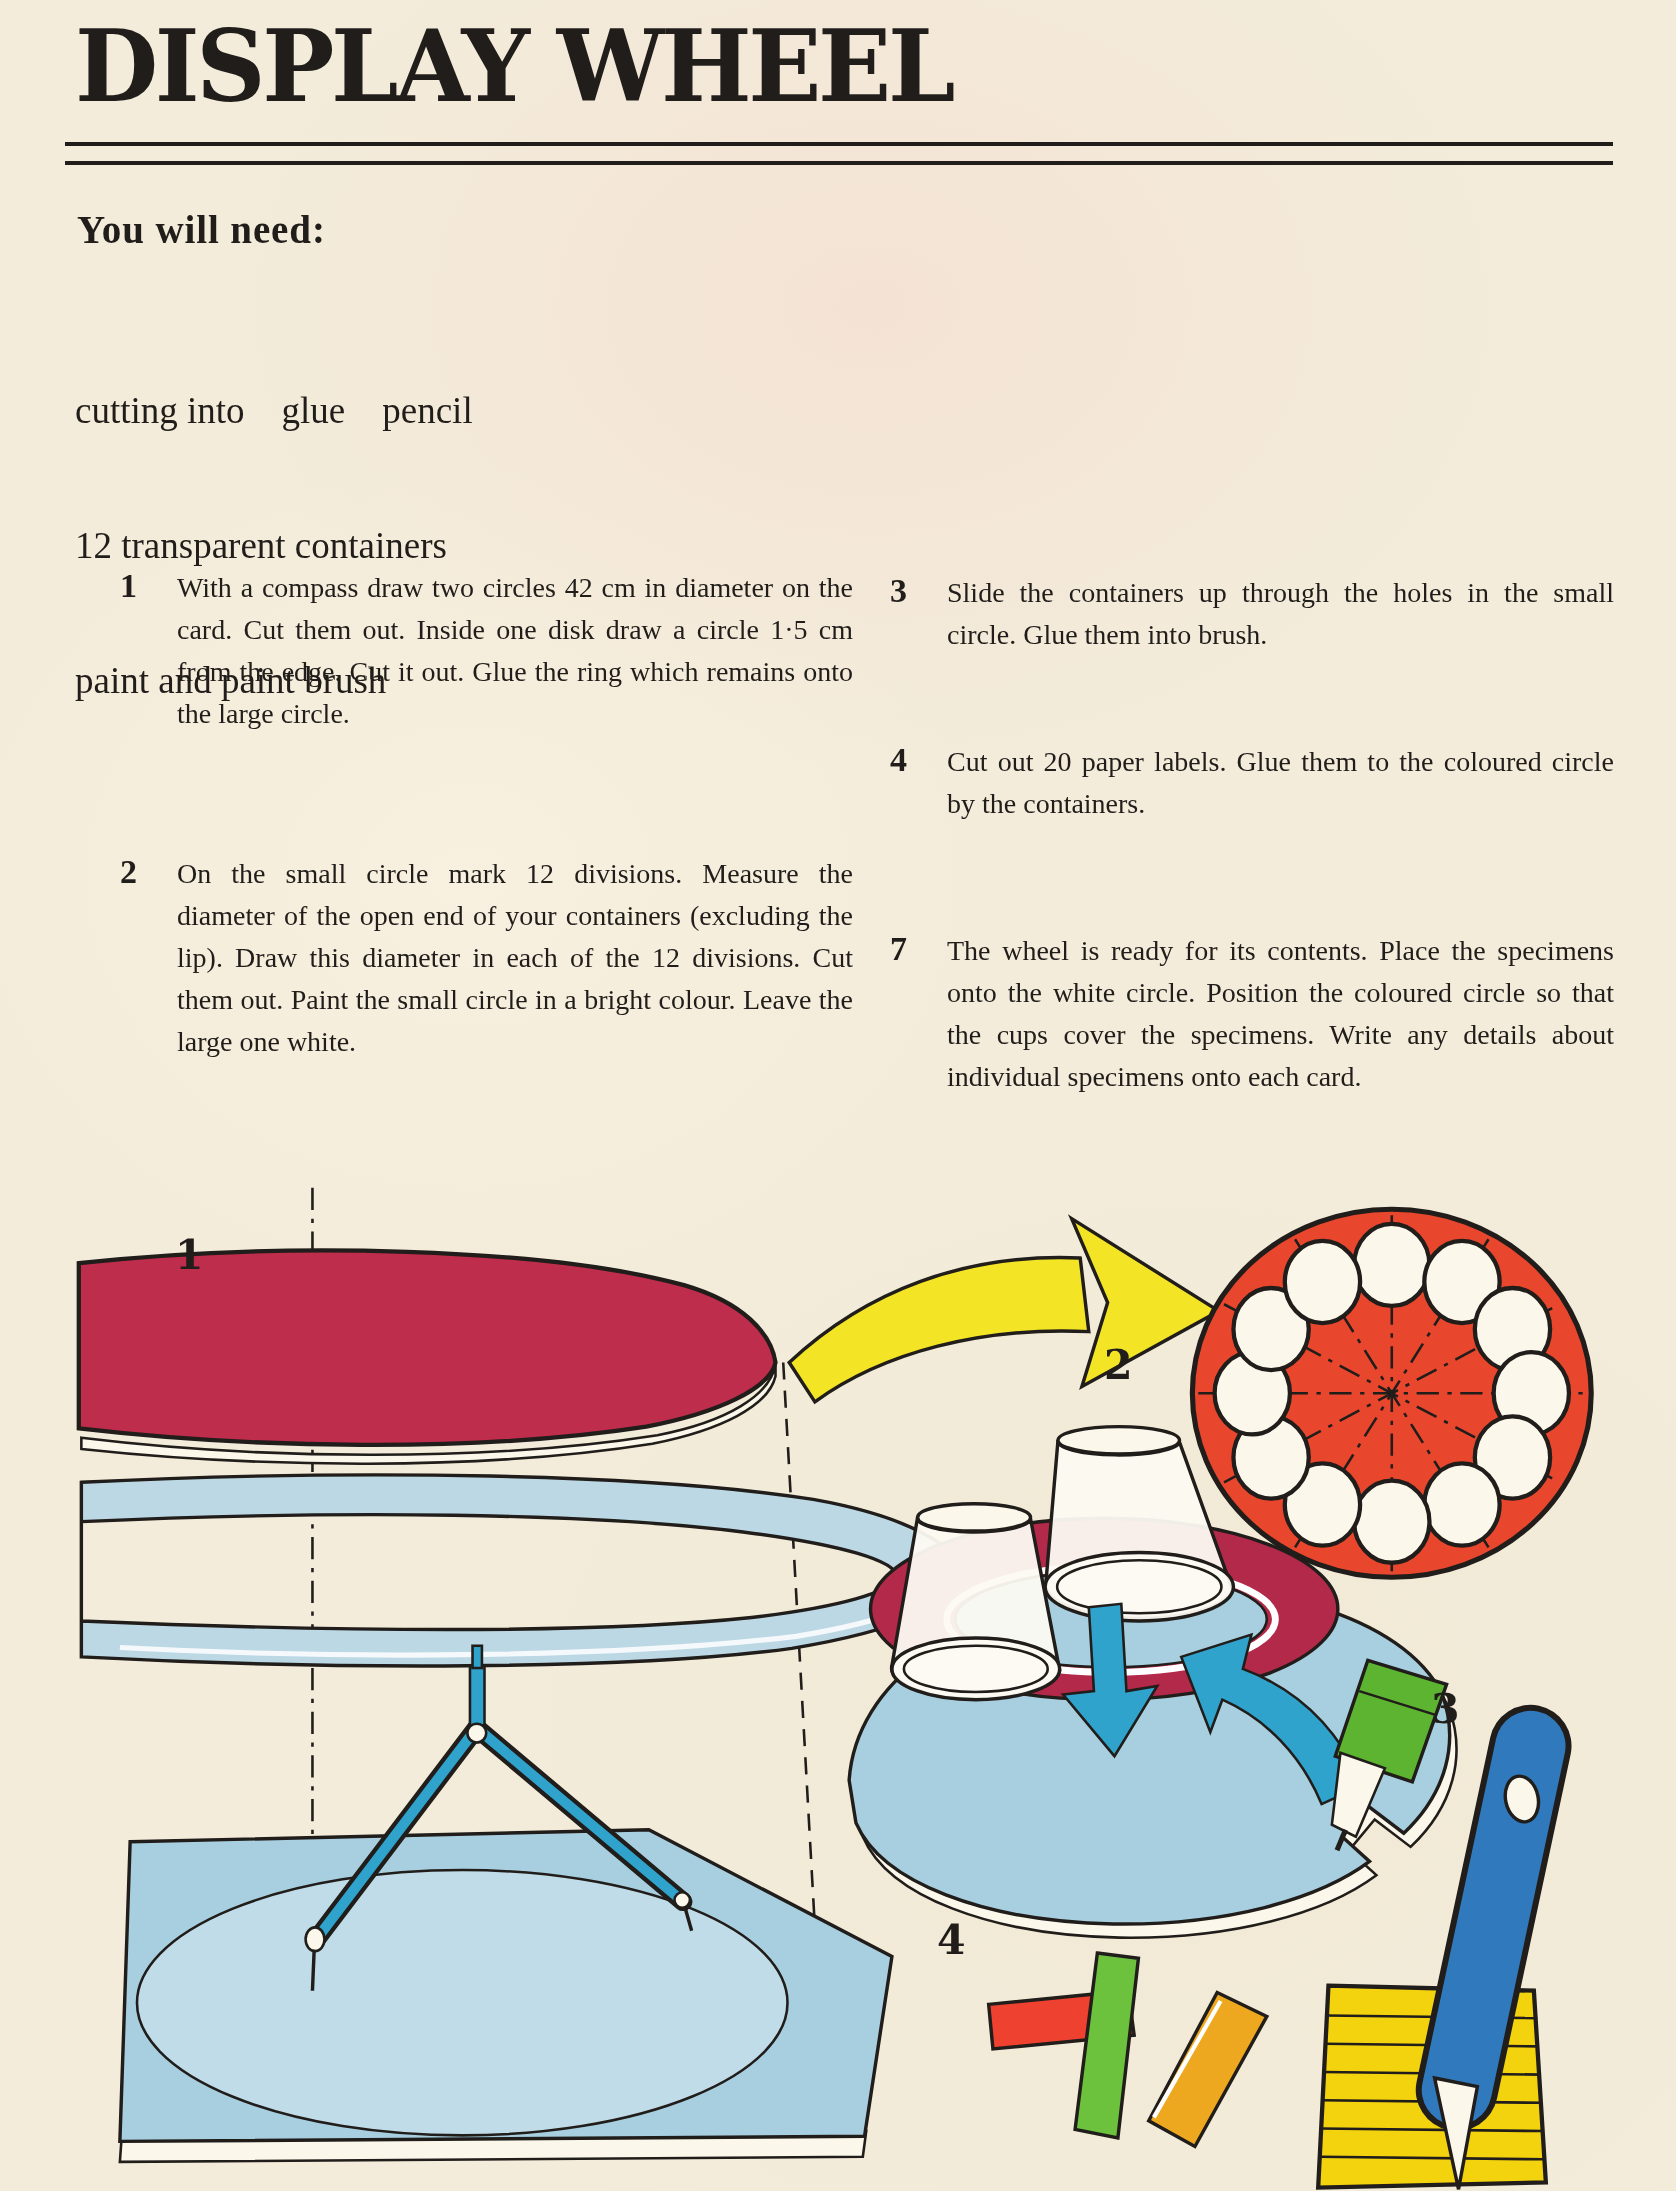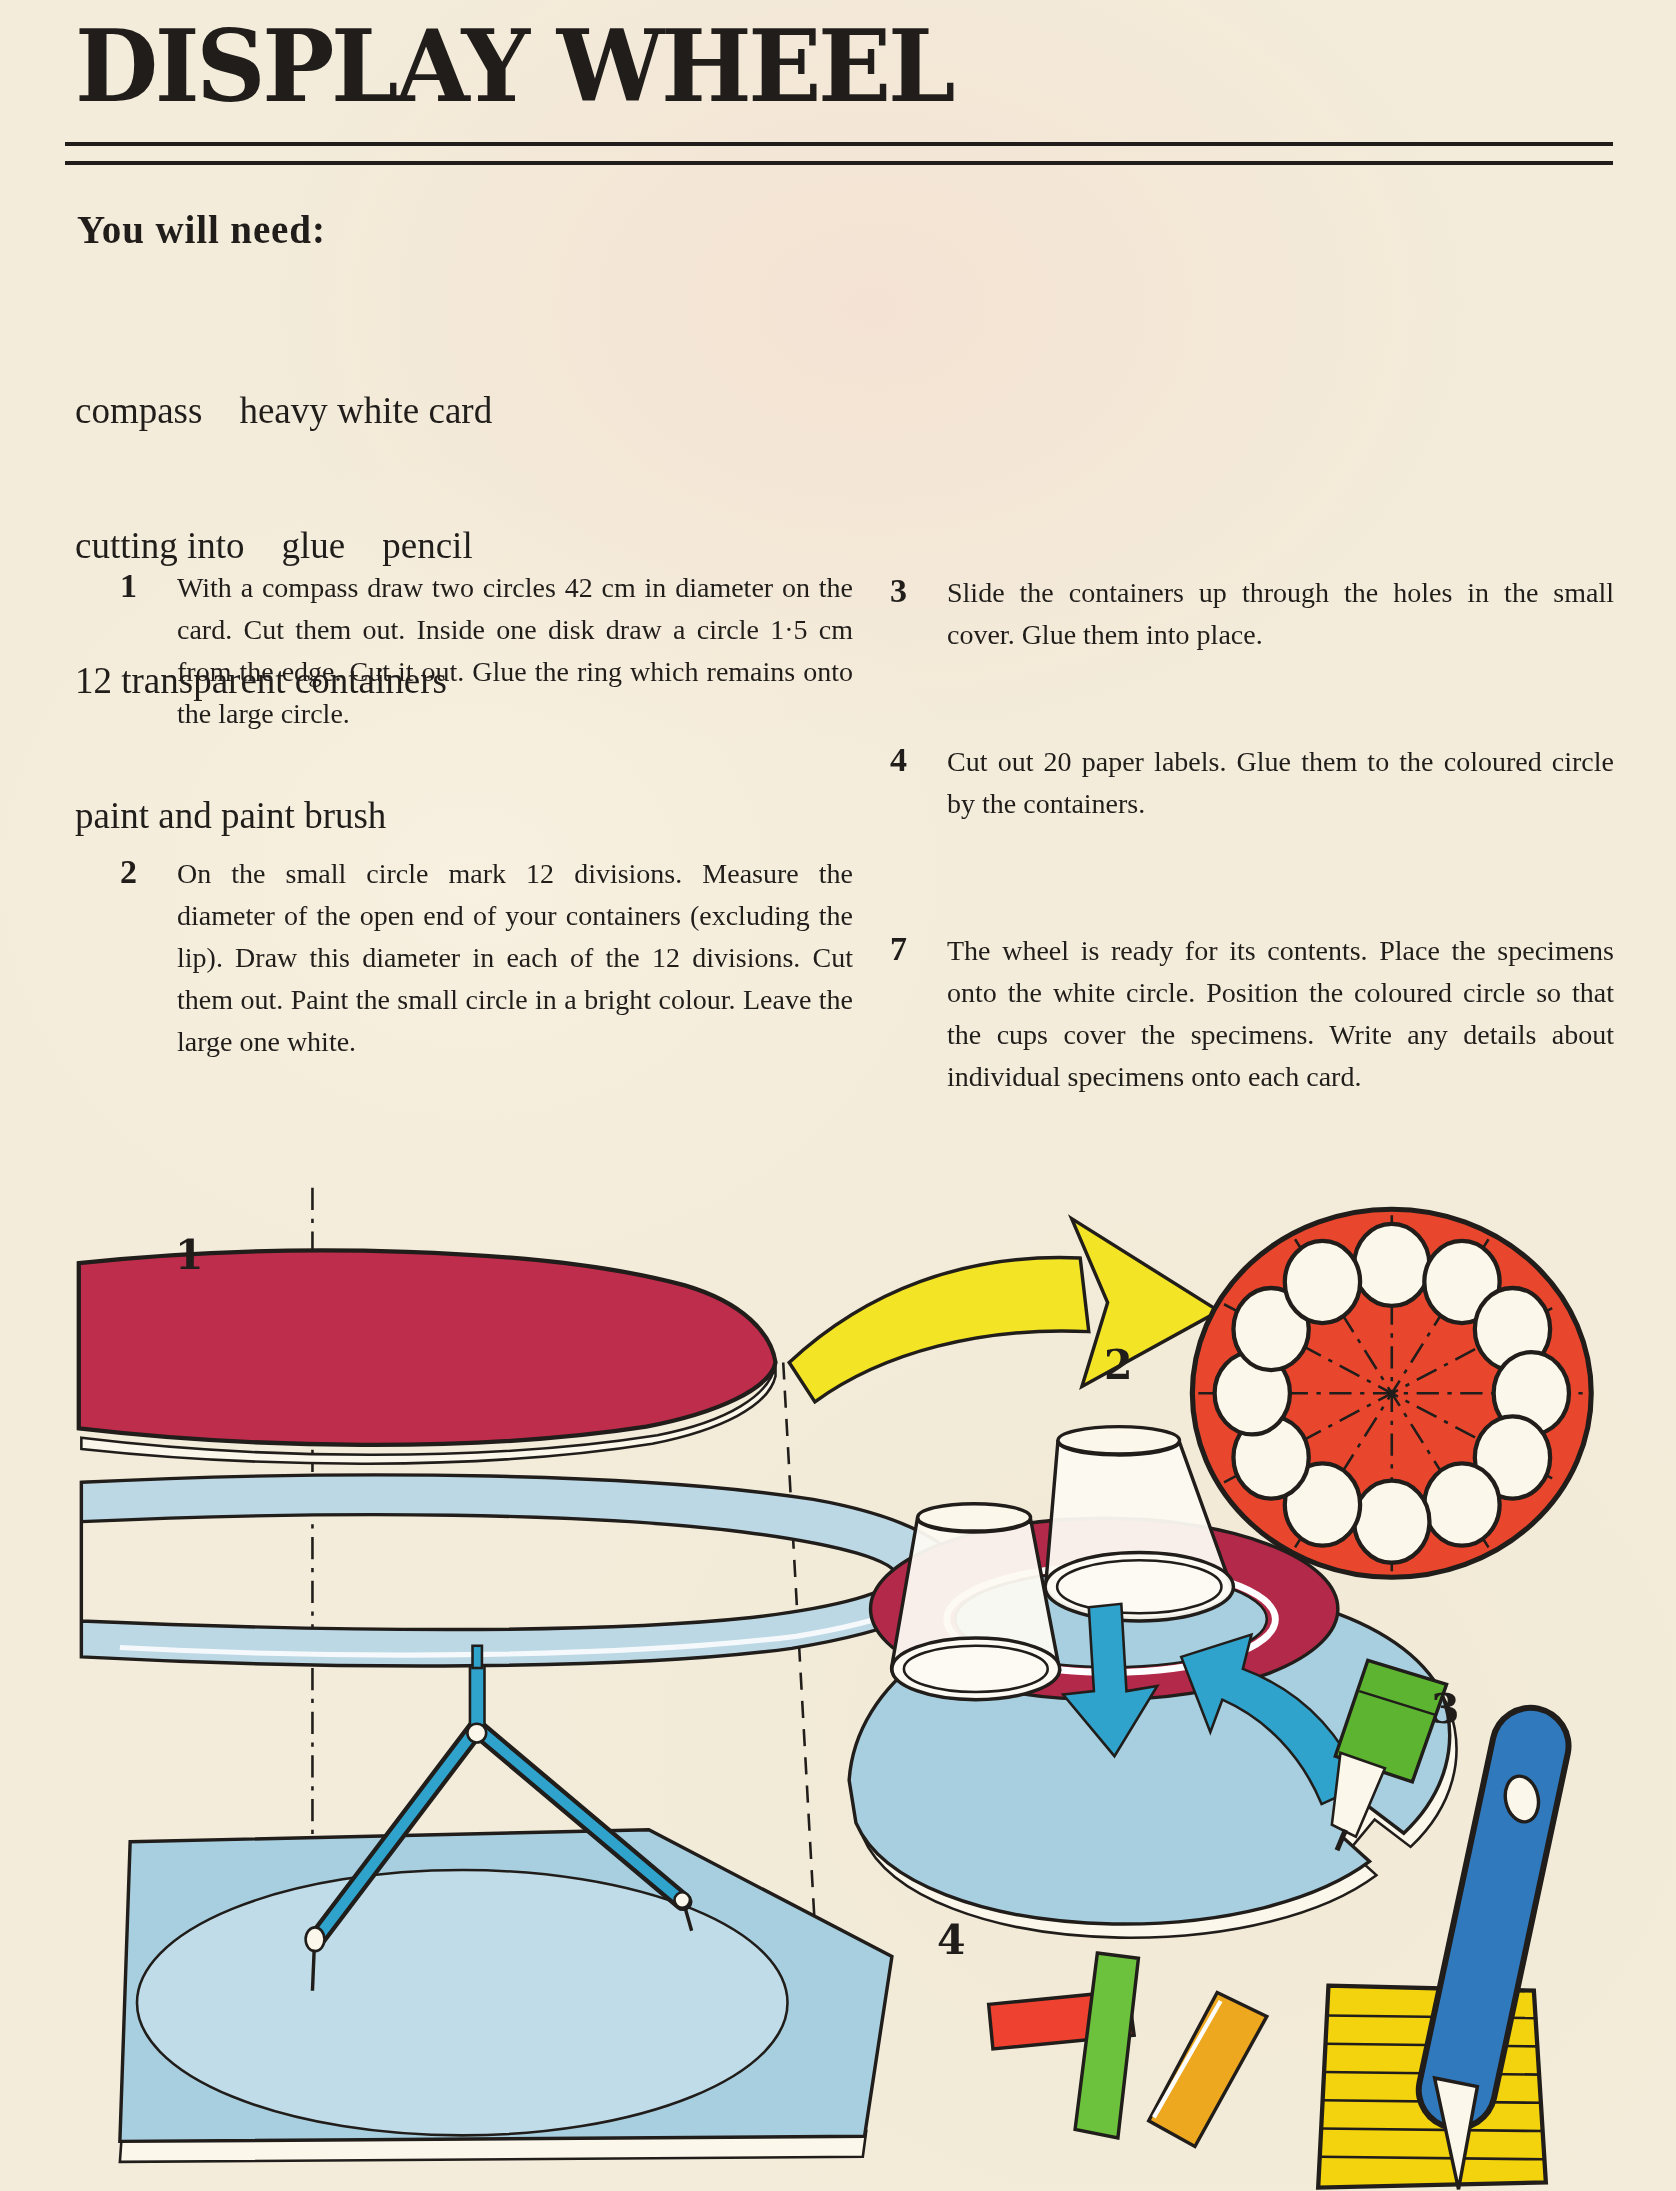--- a/index.html
+++ b/index.html
@@ -71,37 +71,36 @@
 
 <div class="page">
 
   <h1 class="title">DISPLAY WHEEL</h1>
   <div class="rule rule1"></div>
   <div class="rule rule2"></div>
 
   <h2 class="need">You will need:</h2>
 
   <div class="materials">
-    <div>compass    heavy white card</div>
     <div>cutting into    glue    pencil</div>
     <div>12 transparent containers</div>
     <div>paint and paint brush</div>
   </div>
 
   <div class="step" style="left:120px;top:567px;width:733px">
     <span class="num">1</span>
     <div class="stext">With a compass draw two circles 42 cm in diameter on the card. Cut them out. Inside one disk draw a circle 1·5 cm from the edge. Cut it out. Glue the ring which remains onto the large circle.</div>
   </div>
   <div class="step" style="left:120px;top:853px;width:733px">
     <span class="num">2</span>
     <div class="stext">On the small circle mark 12 divisions. Measure the diameter of the open end of your containers (excluding the lip). Draw this diameter in each of the 12 divisions. Cut them out. Paint the small circle in a bright colour. Leave the large one white.</div>
   </div>
   <div class="step" style="left:890px;top:572px;width:724px">
     <span class="num">3</span>
-    <div class="stext">Slide the containers up through the holes in the small cover. Glue them into place.</div>
+    <div class="stext">Slide the containers up through the holes in the small circle. Glue them into brush.</div>
   </div>
   <div class="step" style="left:890px;top:741px;width:724px">
     <span class="num">4</span>
     <div class="stext">Cut out 20 paper labels. Glue them to the coloured circle by the containers.</div>
   </div>
   <div class="step" style="left:890px;top:930px;width:724px">
     <span class="num">7</span>
     <div class="stext">The wheel is ready for its contents. Place the specimens onto the white circle. Position the coloured circle so that the cups cover the specimens. Write any details about individual specimens onto each card.</div>
   </div>
 

